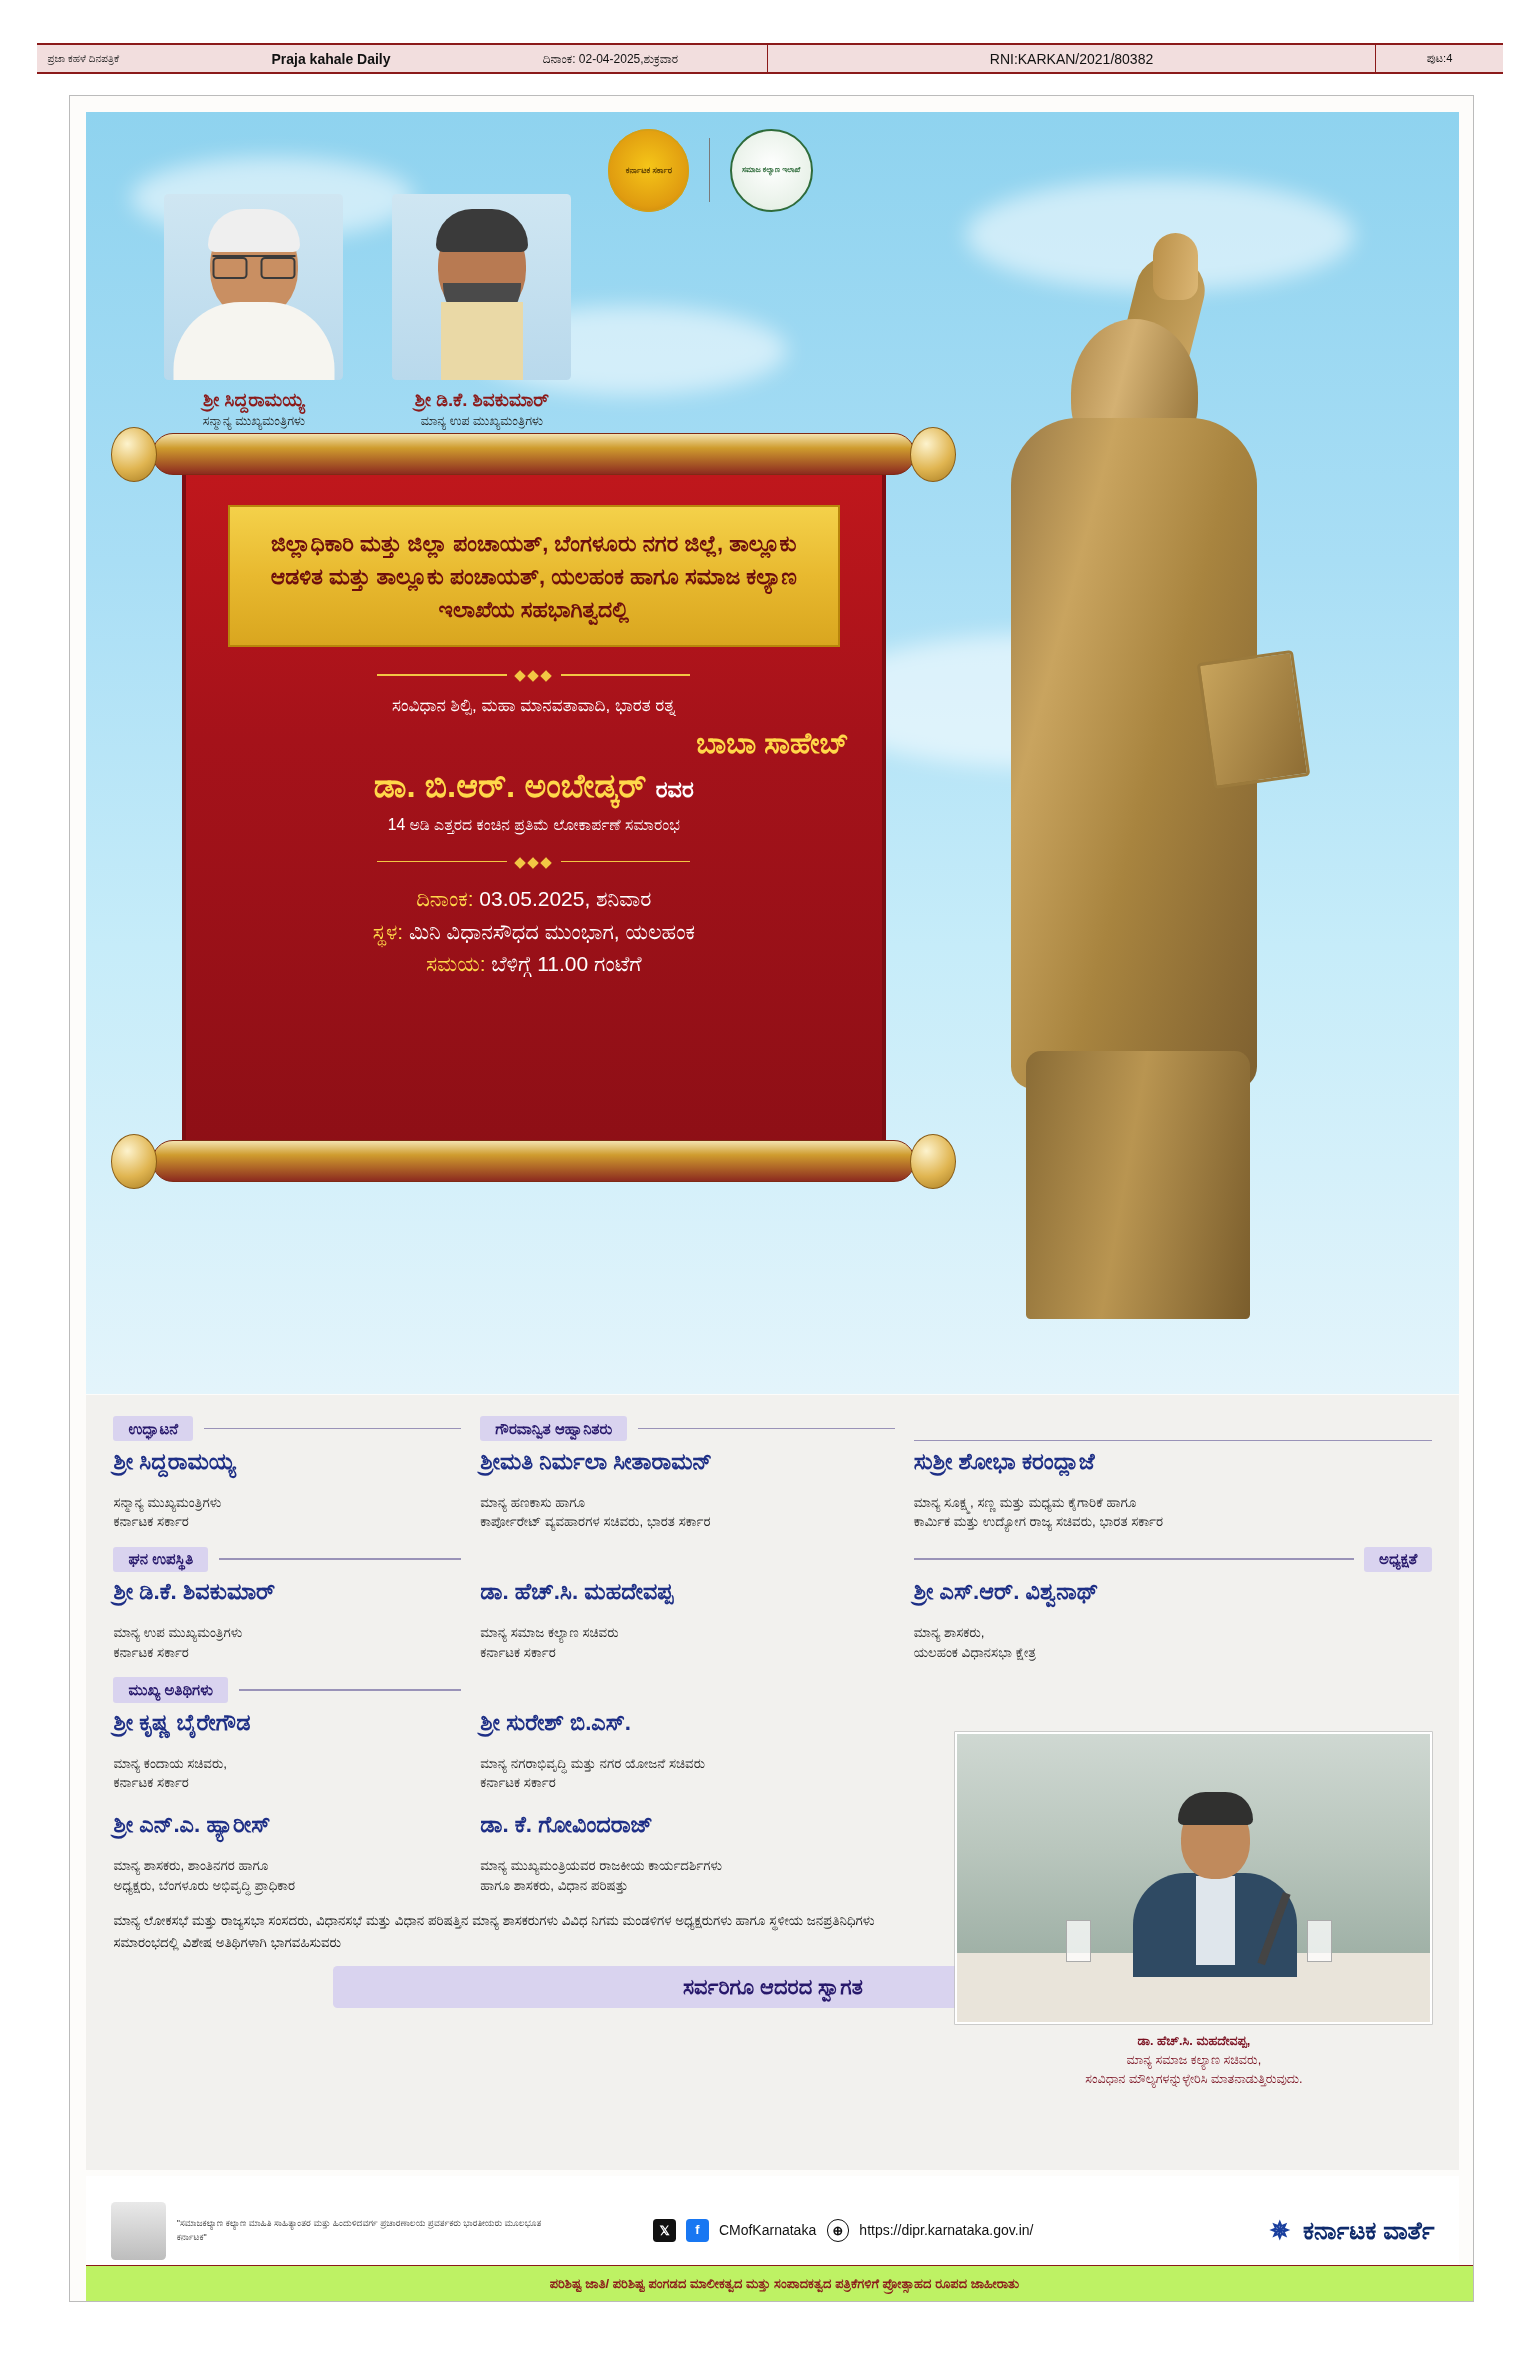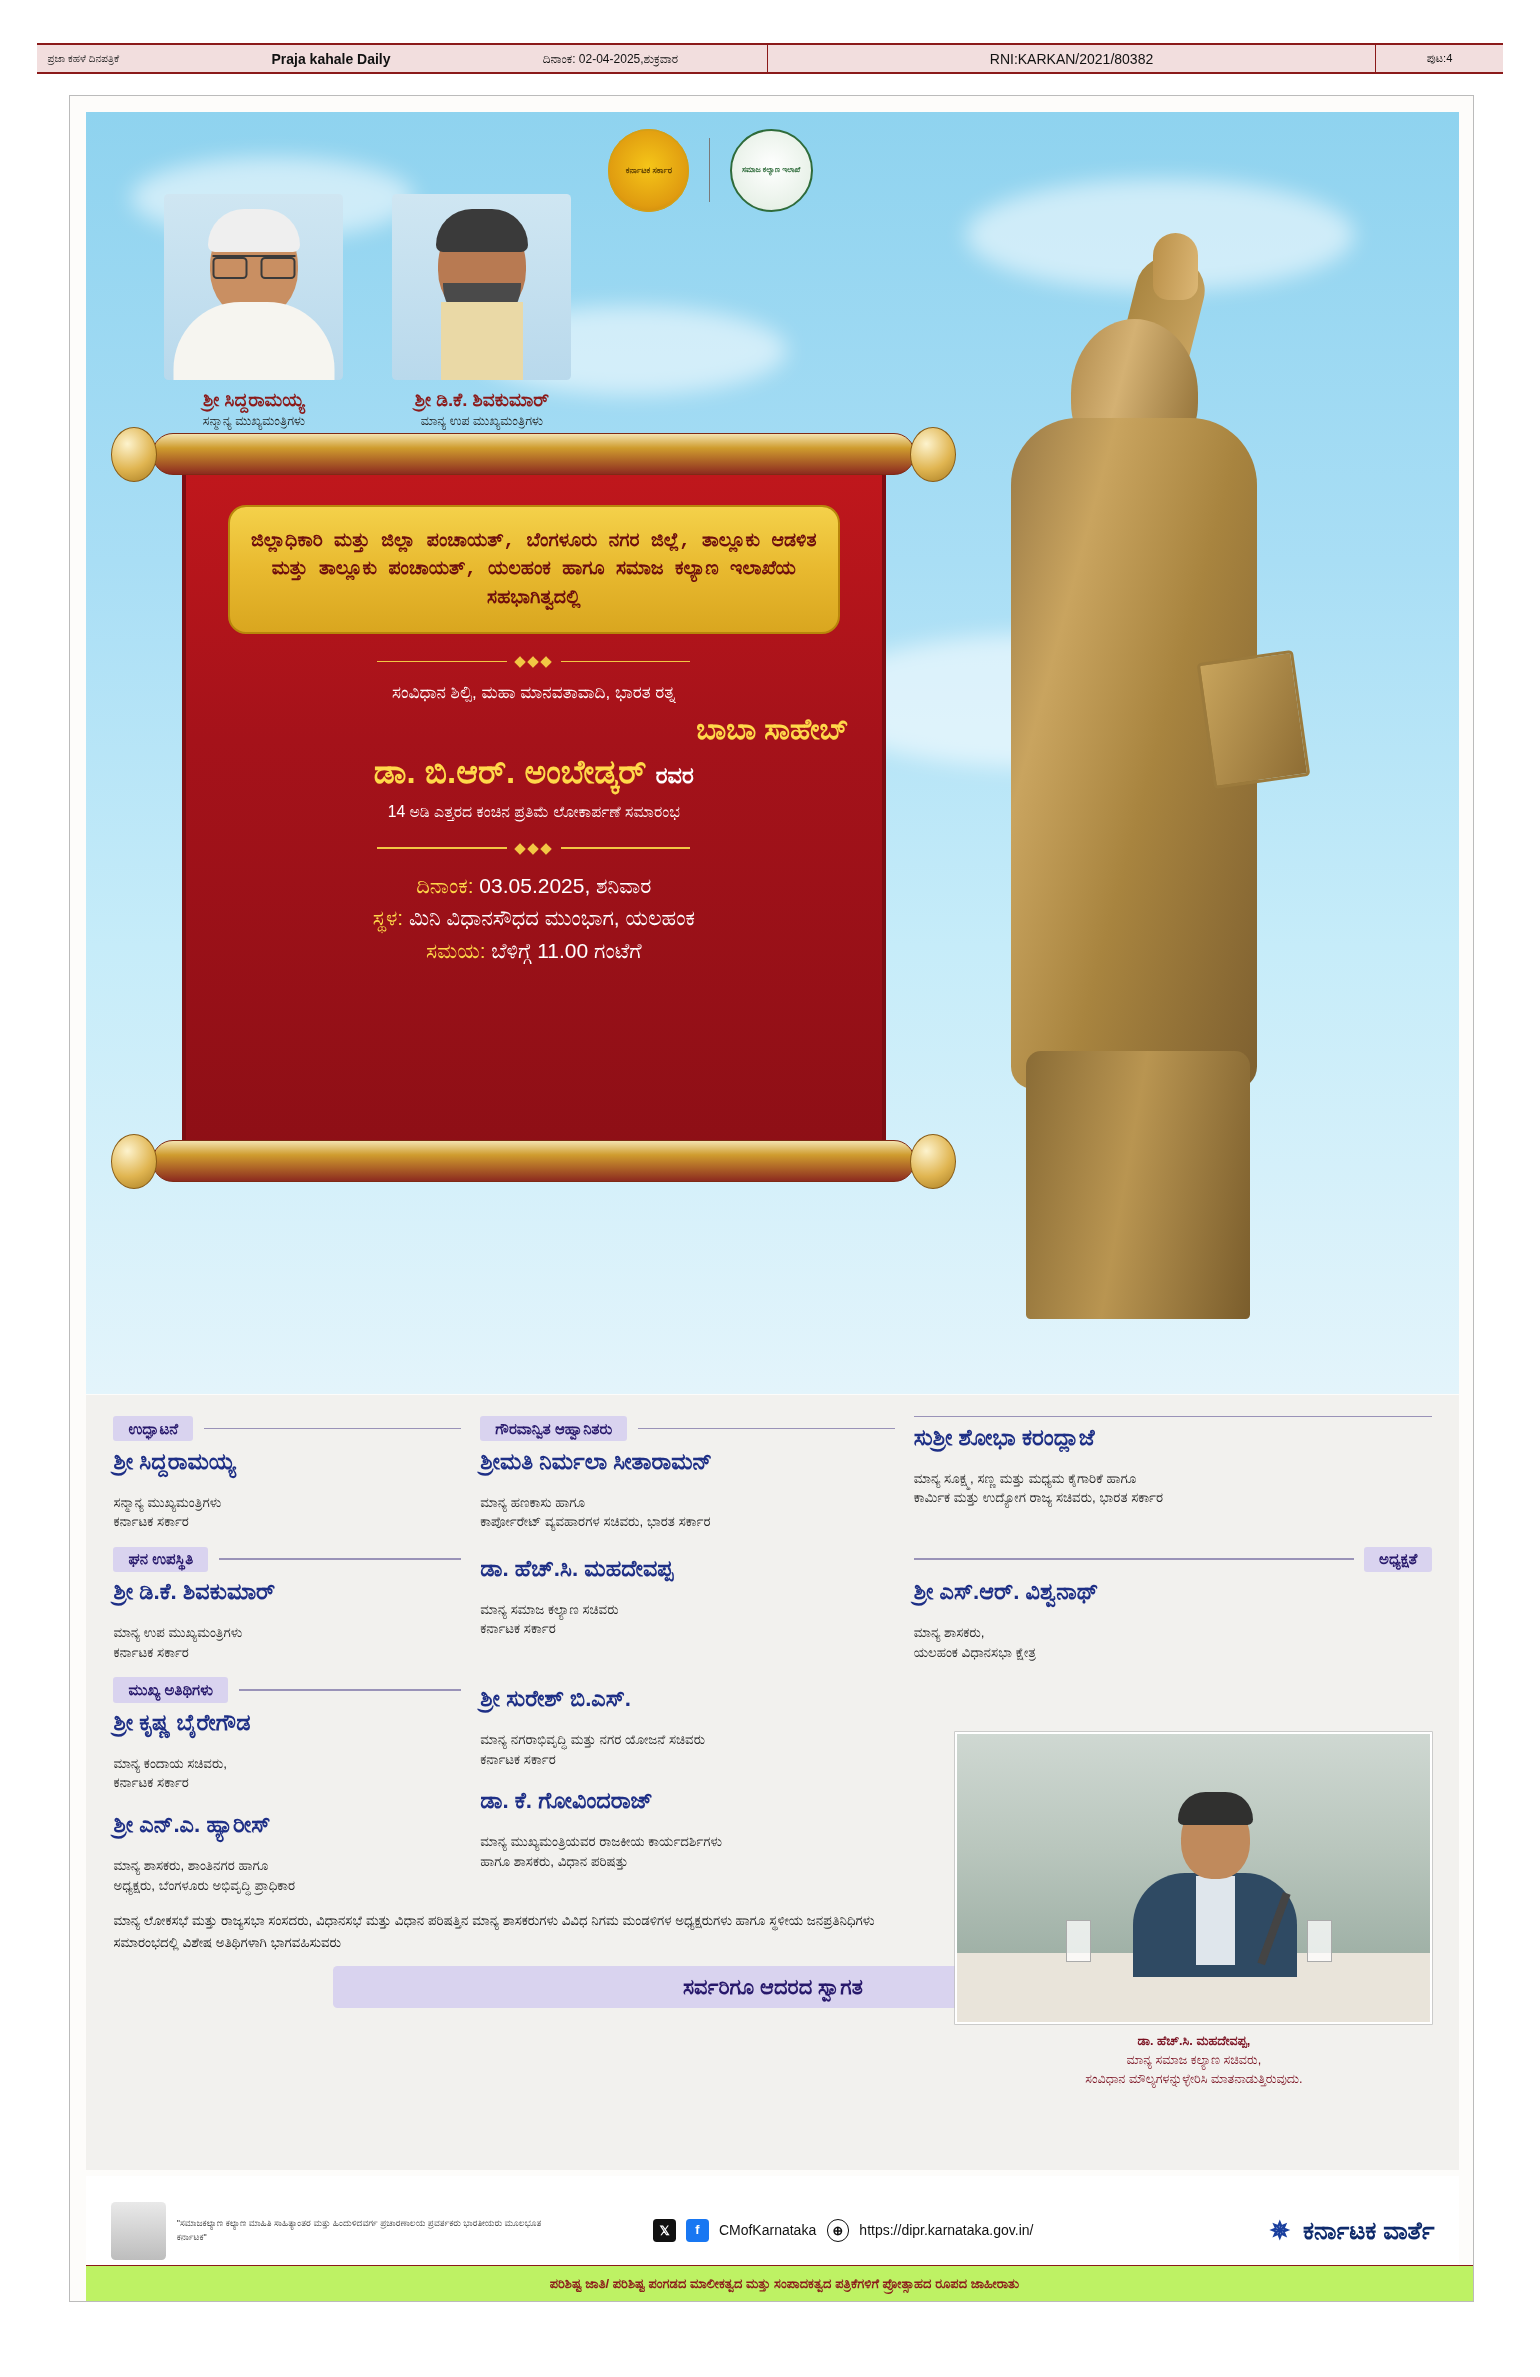--- a/index.html
+++ b/index.html
@@ -232,27 +232,26 @@
     border-left: 4.5px solid #7c0d12;
     border-right: 4.5px solid #7c0d12;
     padding: 24px 33px;
     color: #ffffff;
   }
   .panel-gold {
     margin: 12px 9px 0 9px;
     padding: 19.4px 16.4px;
     background: linear-gradient(180deg, #f4d14a 0%, #e8b92f 50%, #d9a61f 100%);
     border: 2.2px solid #b8860b;
-    border-radius: 18px;
+    border-radius: 0;
     text-align: center;
     color: #6d0d0d;
     font-weight: bold;
-    font-size: 19px;
+    font-size: 22px;
     line-height: 1.5;
-    font-family: Liberation Mono, monospace;
   }
   .divider-orn {
     margin: 19.4px auto 13.4px auto;
     width: 313px; height: 16.4px;
     display: flex; align-items: center; justify-content: center; gap: 7.5px;
   }
   .divider-orn .line { flex: 1; height: 1.5px; background: #f2c744; }
   .divider-orn .dia { color: #f2c744; font-size: 15px; letter-spacing: 1.5px; }
   .sc-line1 { text-align: center; font-size: 17px; color: #ffffff; margin-top: 3px; }
   .sc-big1 { text-align: right; font-size: 29px; font-weight: bold; color: #ffd84a; margin-top: 10.4px; }
@@ -280,21 +279,21 @@
     font-size: 15px;
     font-weight: bold;
     padding: 3.7px 15px;
     border-radius: 3px;
     white-space: nowrap;
   }
   .cat-line { flex: 1; height: 1.5px; background: #9a93b8; }
   .pname { font-size: 22.4px; font-weight: bold; color: #1e2f86; margin-top: 4.5px; }
   .pdesg { font-size: 13.4px; color: #222; line-height: 1.45; margin-top: 18px; }
 
-  .grid3 { display: flex; gap: 19px; }
+  .grid3 { display: flex; gap: 19px; align-items: flex-end; }
   .col { }
   .colA { width: 350px; }
   .colB { width: 417px; }
   .colC { width: 522px; }
 
   .note {
     margin-top: 15px;
     font-size: 13.4px; color: #111; line-height: 1.6;
   }
 

